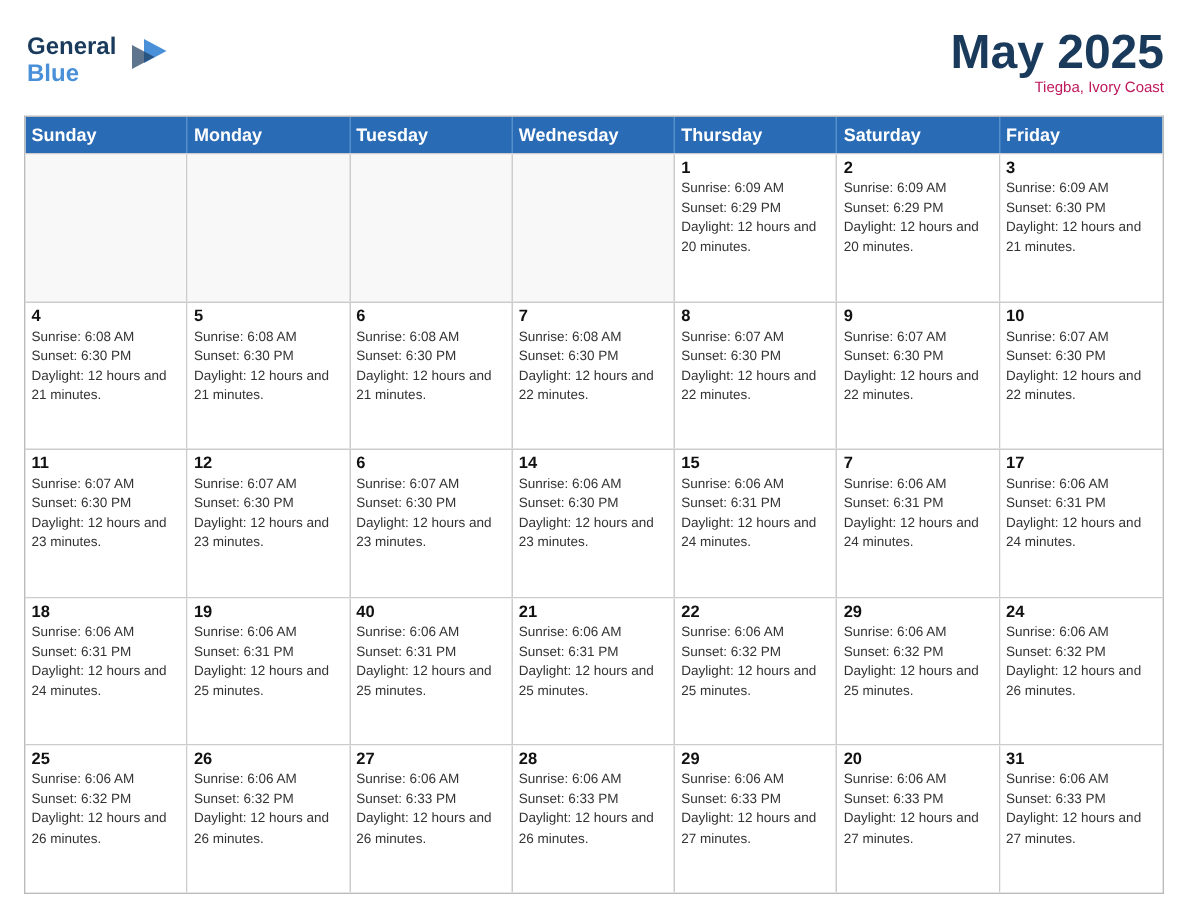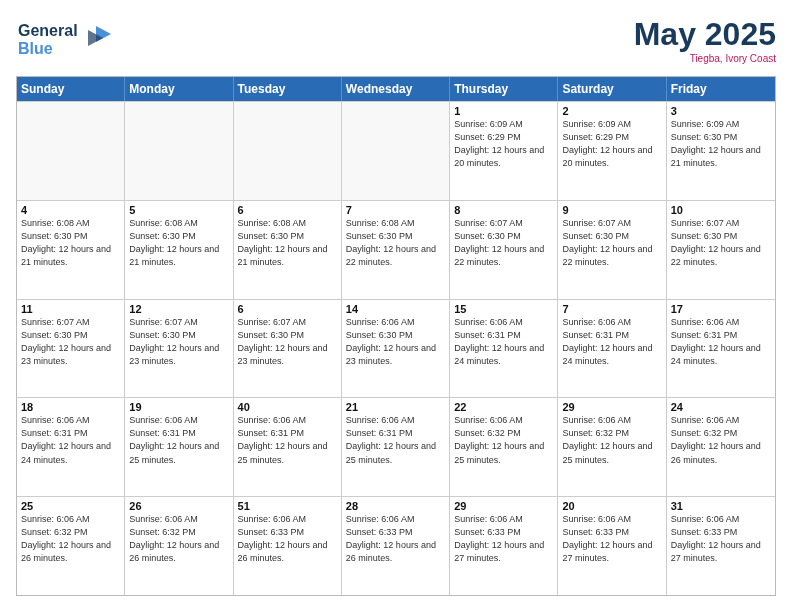--- a/index.html
+++ b/index.html
@@ -241,21 +241,21 @@
         <div class="cal-row">
           <div class="cal-cell">
             <span class="day-num">25</span>
             <div style="font-size: 9px; line-height: 1.45; color: rgb(51, 51, 51);">Sunrise: 6:06 AM<br>Sunset: 6:32 PM<br>Daylight: 12 hours and 26 minutes.</div>
           </div>
           <div class="cal-cell">
             <span class="day-num">26</span>
             <div style="font-size: 9px; line-height: 1.45; color: rgb(51, 51, 51);">Sunrise: 6:06 AM<br>Sunset: 6:32 PM<br>Daylight: 12 hours and 26 minutes.</div>
           </div>
           <div class="cal-cell">
-            <span class="day-num">51</span>
+            <span class="day-num">27</span>
             <div style="font-size: 9px; line-height: 1.45; color: rgb(51, 51, 51);">Sunrise: 6:06 AM<br>Sunset: 6:33 PM<br>Daylight: 12 hours and 26 minutes.</div>
           </div>
           <div class="cal-cell">
             <span class="day-num">28</span>
             <div style="font-size: 9px; line-height: 1.45; color: rgb(51, 51, 51);">Sunrise: 6:06 AM<br>Sunset: 6:33 PM<br>Daylight: 12 hours and 26 minutes.</div>
           </div>
           <div class="cal-cell">
             <span class="day-num">29</span>
             <div style="font-size: 9px; line-height: 1.45; color: rgb(51, 51, 51);">Sunrise: 6:06 AM<br>Sunset: 6:33 PM<br>Daylight: 12 hours and 27 minutes.</div>
           </div>

